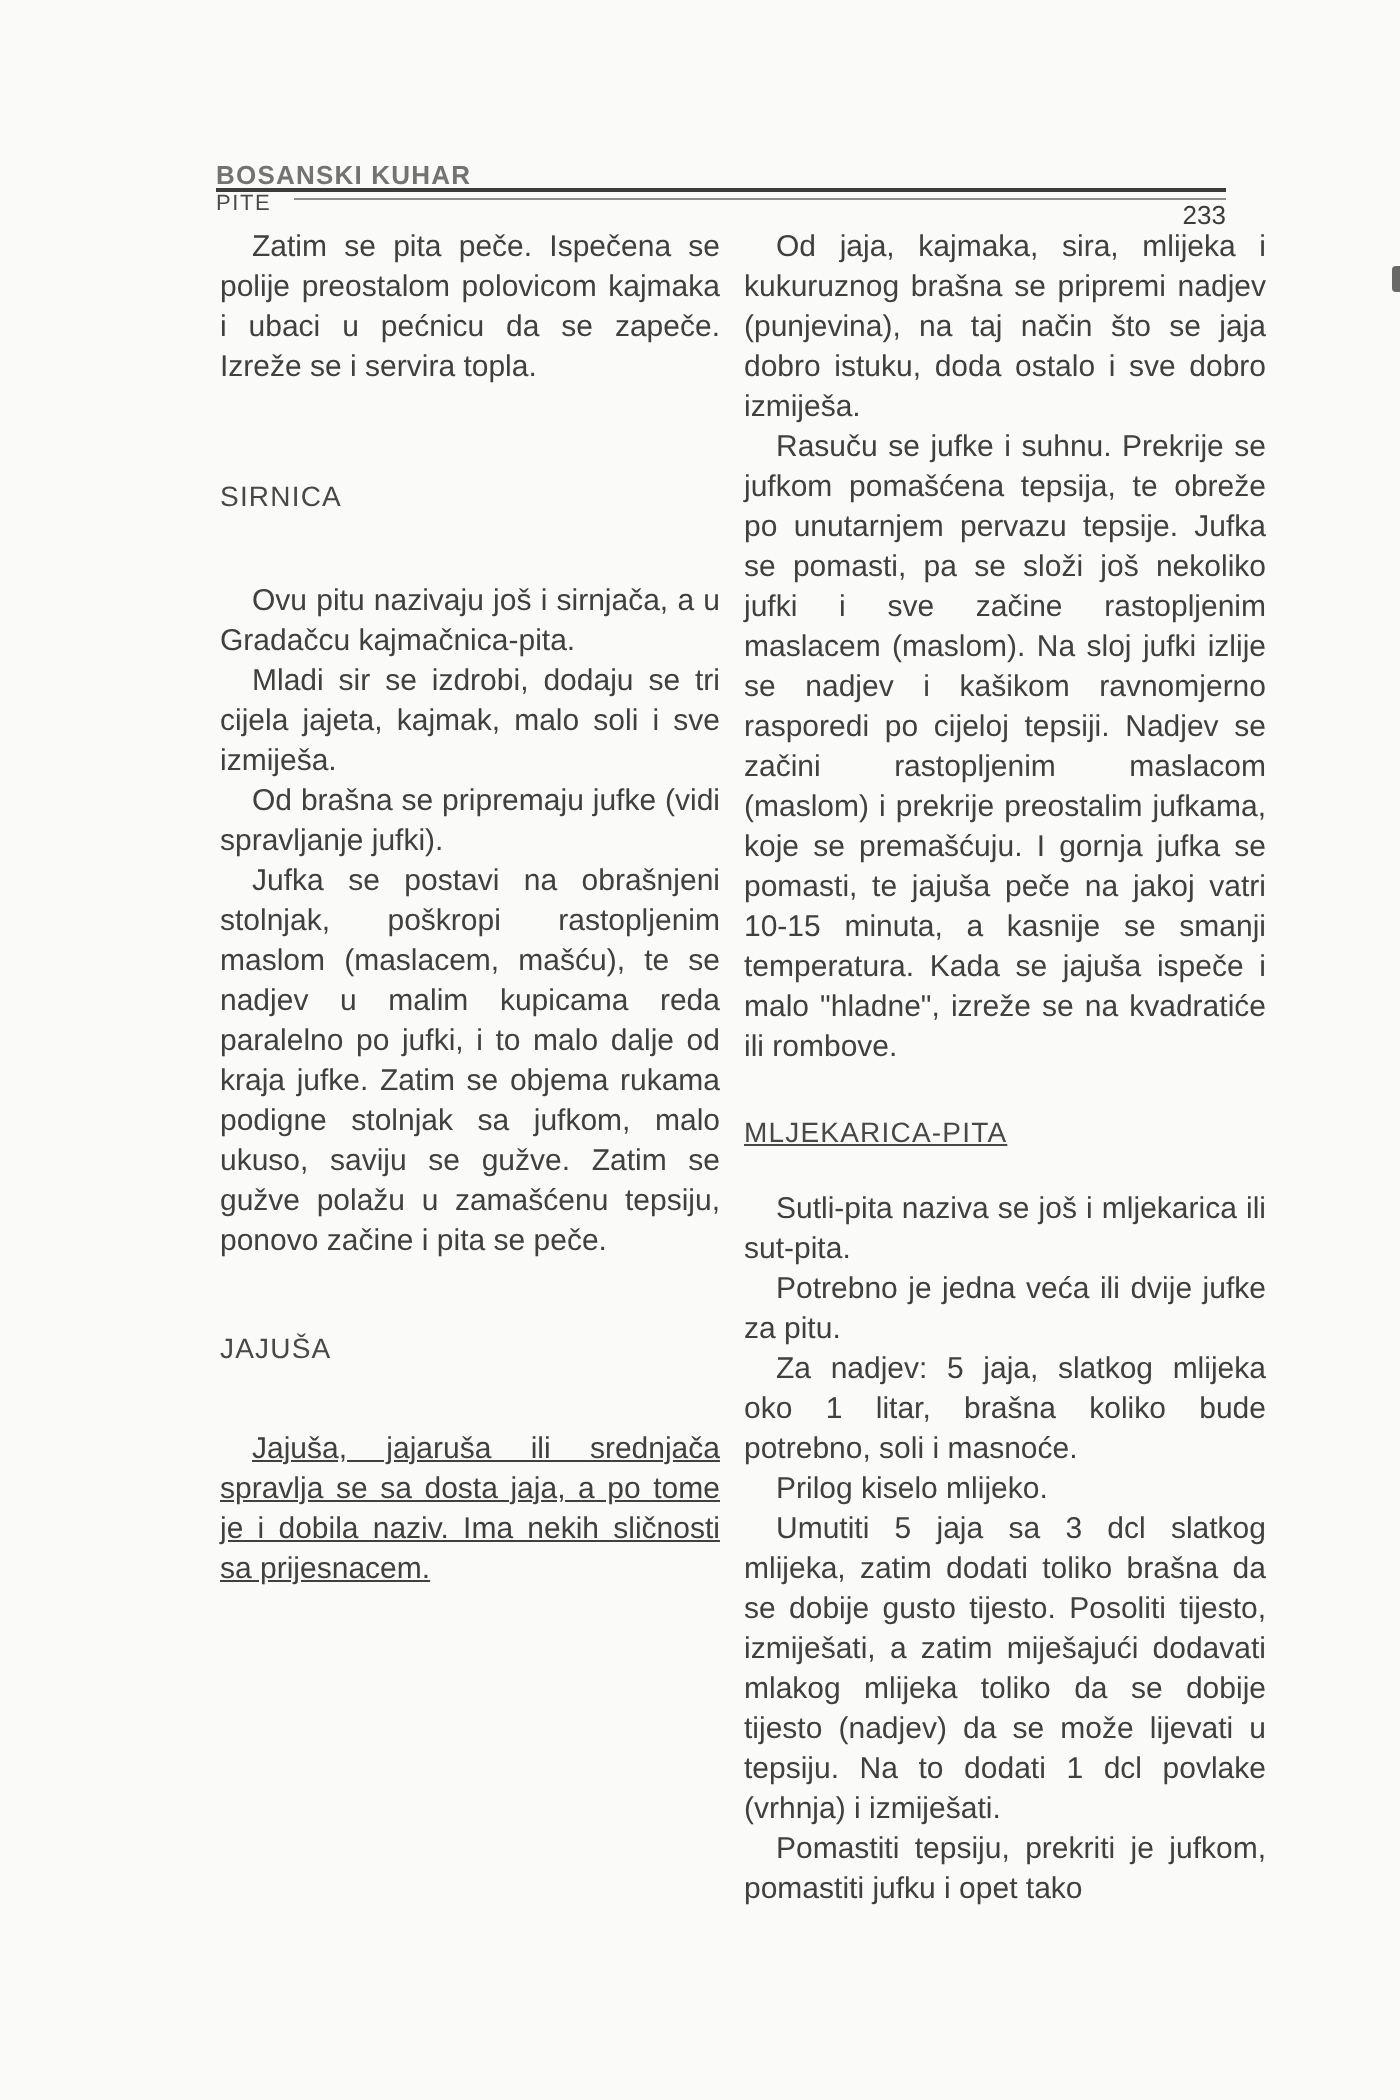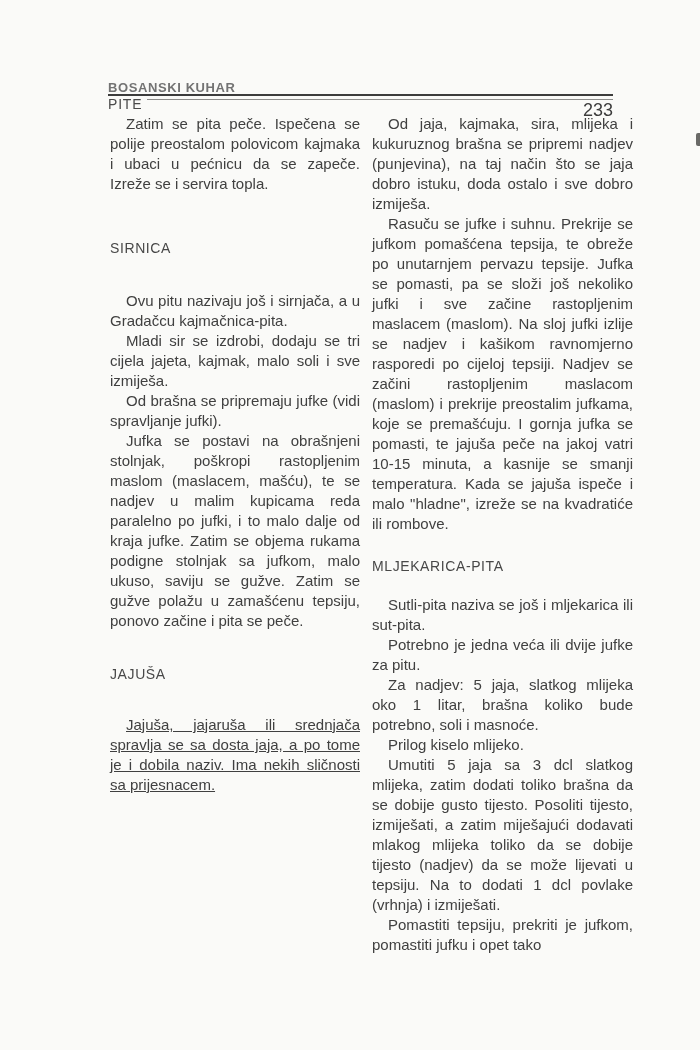--- a/index.html
+++ b/index.html
@@ -39,31 +39,31 @@
     top: 99px;
     left: 147px;
     width: 466px;
     height: 1px;
     background: #8d8d8b;
   }
   .chapter-title {
     position: absolute;
     top: 96px;
     left: 108px;
-    font-size: 14px;
+    font-size: 11px;
     letter-spacing: 0.8px;
     color: #4a4a4a;
   }
   .page-number {
     position: absolute;
     top: 100px;
     left: 580px;
     width: 33px;
     text-align: right;
-    font-size: 18px;
+    font-size: 13px;
     color: #3c3c3c;
   }
   
   .col {
     position: absolute;
     top: 114px;
     font-size: 15px;
     line-height: 20px;
     text-align: justify;
     color: #404040;
@@ -81,21 +81,21 @@
     font-weight: 400;
     letter-spacing: 0.6px;
     color: #484848;
     text-align: left;
   }
   
   .col-left  h2.h-sirnica    { margin-top: 44px; }
   .col-left  p.p-after-sirnica { margin-top: 33px; }
   .col-left  h2.h-jajusa     { margin-top: 33px; }
   .col-left  p.p-after-jajusa  { margin-top: 31px; text-decoration: underline; }
-  .col-right h2.h-mljekarica { margin-top: 22px; }
+  .col-right h2.h-mljekarica { margin-top: 22px; text-decoration: underline; }
   .col-right p.p-after-mljekarica { margin-top: 19px; }
   
   .scan-mark {
     position: absolute;
     top: 133px;
     right: 0;
     width: 4px;
     height: 13px;
     background: #4f4f4d;
     border-radius: 2px 0 0 2px;

